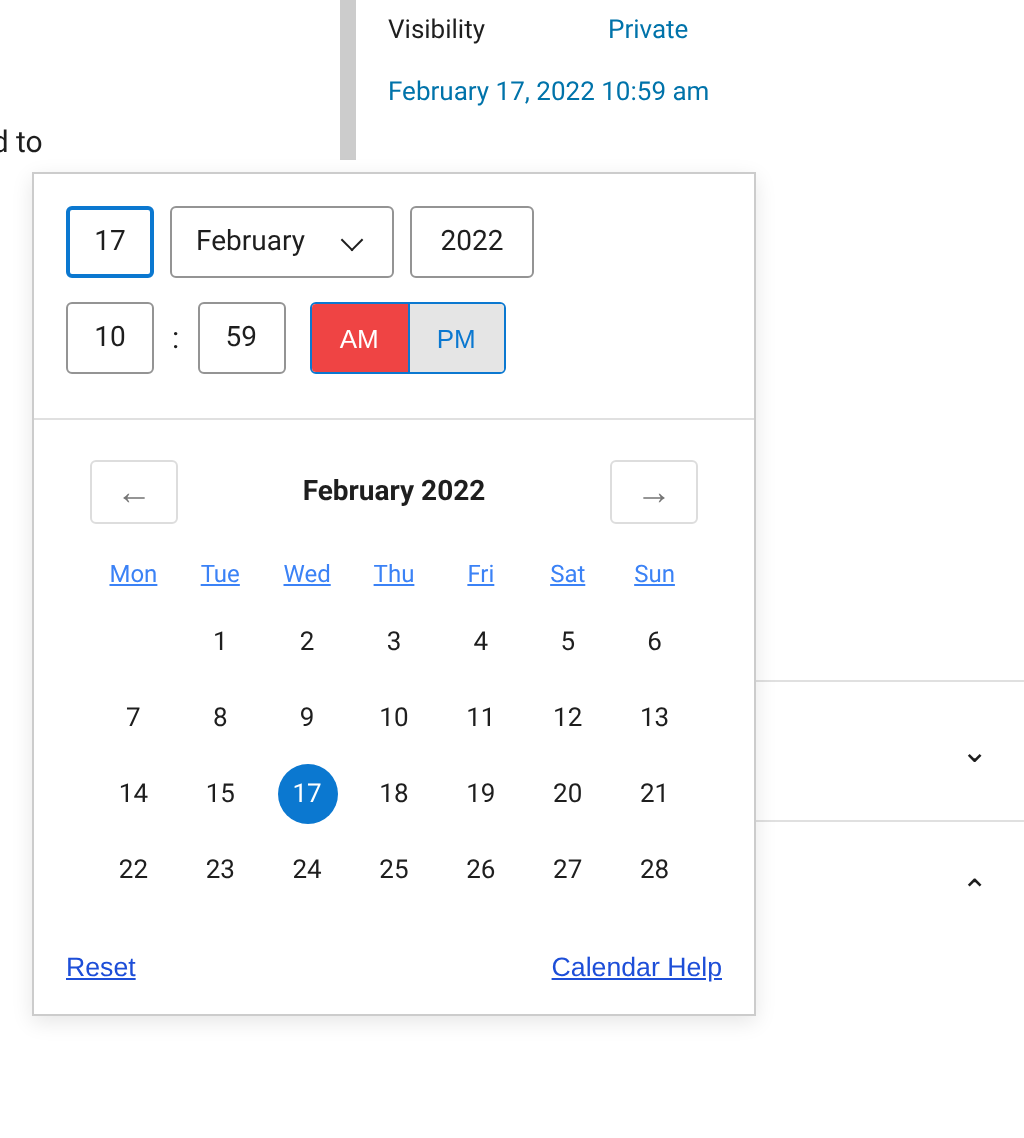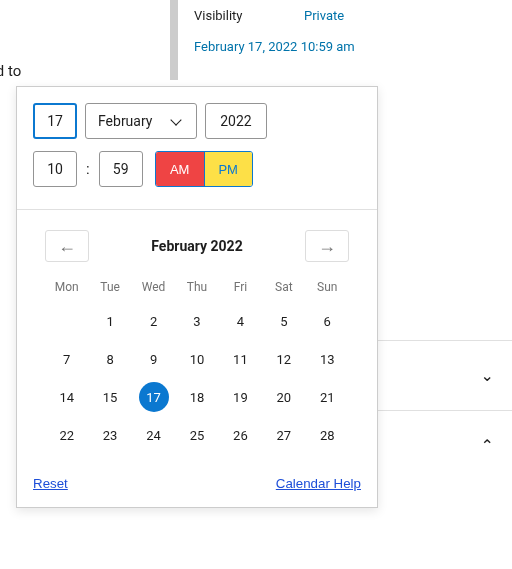--- a/index.html
+++ b/index.html
@@ -115,21 +115,21 @@
     border-radius: 3px;
     overflow: hidden;
     height: 36px;
   }
   .ampm-btn {
     width: 48px;
     display: flex;
     align-items: center;
     justify-content: center;
     font-size: 13px;
-    background: #fde047;
+    background: #e5e5e5;
     color: #0b78d0;
     border: none;
   }
   .ampm-btn.active {
     background: #ef4444;
     color: #fff;
   }
   .ampm-btn + .ampm-btn { border-left: 1px solid #0b78d0; }
 
   hr.sep {
@@ -157,21 +157,21 @@
     font-size: 18px;
   }
   .cal-title { font-weight: 700; font-size: 14px; color: #1e1e1e; }
   .cal-grid {
     display: grid;
     grid-template-columns: repeat(7, 1fr);
     text-align: center;
     margin-top: 14px;
     row-gap: 8px;
   }
-  .dow { font-size: 12px; color: #737373; padding: 4px 0; }
+  .dow { font-size: 12px; color: #3b82f6; padding: 4px 0; text-decoration: underline; }
   .cell {
     font-size: 13px;
     color: #1e1e1e;
     height: 30px;
     display: flex;
     align-items: center;
     justify-content: center;
   }
   .cell.empty { color: transparent; }
   .cell .circ {

